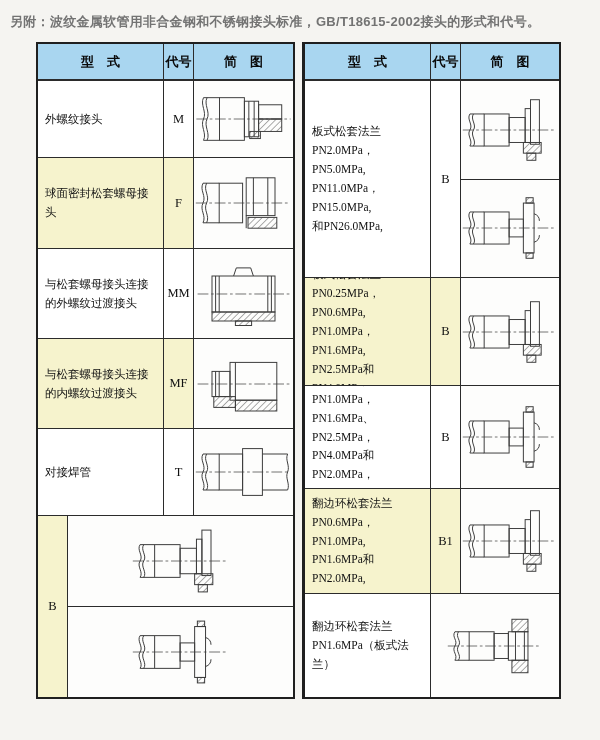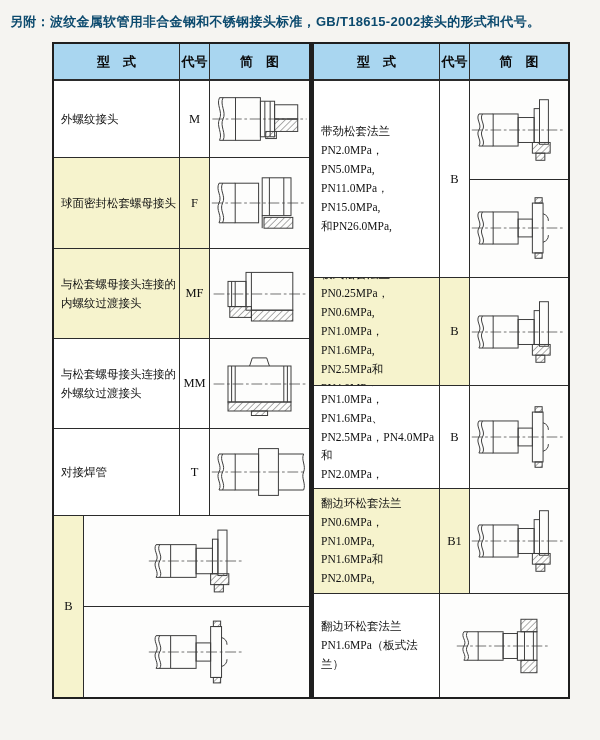--- a/index.html
+++ b/index.html
@@ -7,44 +7,44 @@
     width:600px;height:740px;
     background:#f5f4f1;
     font-family:"Liberation Sans", sans-serif;
     color:#111;
     position:relative;
     overflow:hidden;
   }
   .page-title{
     position:absolute;left:10px;top:13px;
     font-size:13px;font-weight:bold;letter-spacing:.3px;
-    color:#0c4a6e;
+    color:#737373;
   }
   .tables{
-    position:absolute;left:52px;top:42px;
-    display:flex;gap:0;
+    position:absolute;left:36px;top:42px;
+    display:flex;gap:7px;
   }
   .htable{
     width:259px;
     background:#fff;
     border:2px solid #1f1f1f;
     box-sizing:border-box;
     display:flex;flex-direction:column;
   }
   .htable.right{border-left-width:3px;}
   .trow{display:flex;box-sizing:border-box;border-top:1px solid #2b2b2b;}
   .trow.thead{border-top:none;height:36px;}
   .cell{
     box-sizing:border-box;
     border-right:1px solid #2b2b2b;
     display:flex;align-items:center;
     overflow:hidden;
   }
   .cell:last-child{border-right:none;}
-  .c-type{width:126px;padding:4px 3px 4px 7px;
+  .c-type{width:126px;padding:4px 12px 4px 7px;
     font-family:"Liberation Serif", serif;
     font-size:11.5px;line-height:1.65;
     white-space:pre-line;}
   .c-code{width:30px;justify-content:center;
     font-family:"Liberation Serif", serif;
     font-size:12.5px;}
   .c-diag{flex:1;justify-content:center;background:#fdfdfc;
     flex-direction:column;align-items:stretch;}
   .thead .cell{
     background:#a9d6f0;
@@ -184,39 +184,39 @@
       <div class="cell c-code hl">F</div>
       <div class="cell c-diag">
         <div class="subdiag">
             <svg class="diagram" viewBox="0 0 110 72" width="100" height="70">
               <use href="#sym-f"></use>
             </svg>
           </div>
       </div>
     </div>
 
+    <div class="trow lh3">
+      <div class="cell c-type">与松套螺母接头连接的外螺纹过渡接头</div>
+      <div class="cell c-code">MM</div>
+      <div class="cell c-diag">
+        <div class="subdiag">
+            <svg class="diagram" viewBox="0 0 110 72" width="100" height="74">
+              <use href="#sym-mm"></use>
+            </svg>
+          </div>
+      </div>
+    </div>
+
     <div class="trow lh4">
       <div class="cell c-type hl">与松套螺母接头连接的内螺纹过渡接头</div>
       <div class="cell c-code hl">MF</div>
       <div class="cell c-diag">
         <div class="subdiag">
             <svg class="diagram" viewBox="0 0 110 72" width="100" height="74">
               <use href="#sym-mf"></use>
-            </svg>
-          </div>
-      </div>
-    </div>
-
-    <div class="trow lh3">
-      <div class="cell c-type">与松套螺母接头连接的外螺纹过渡接头</div>
-      <div class="cell c-code">MM</div>
-      <div class="cell c-diag">
-        <div class="subdiag">
-            <svg class="diagram" viewBox="0 0 110 72" width="100" height="74">
-              <use href="#sym-mm"></use>
             </svg>
           </div>
       </div>
     </div>
 
     <div class="trow lh5">
       <div class="cell c-type">对接焊管</div>
       <div class="cell c-code">T</div>
       <div class="cell c-diag">
         <div class="subdiag">
@@ -245,21 +245,21 @@
   </div>
 
   <div class="htable right">
     <div class="trow thead">
       <div class="cell c-type">型　式</div>
       <div class="cell c-code">代号</div>
       <div class="cell c-diag" style="align-items:center;">简　图</div>
     </div>
 
     <div class="trow rh1">
-      <div class="cell c-type">带劲松套法兰
+      <div class="cell c-type">板式松套法兰
 PN2.0MPa，PN5.0MPa,
 PN11.0MPa，PN15.0MPa,
 和PN26.0MPa,</div>
       <div class="cell c-code">B</div>
       <div class="cell c-diag">
         <div class="subdiag">
             <svg class="diagram" viewBox="0 0 110 72" width="98" height="78">
               <use href="#sym-flg-up"></use>
             </svg>
           </div>

